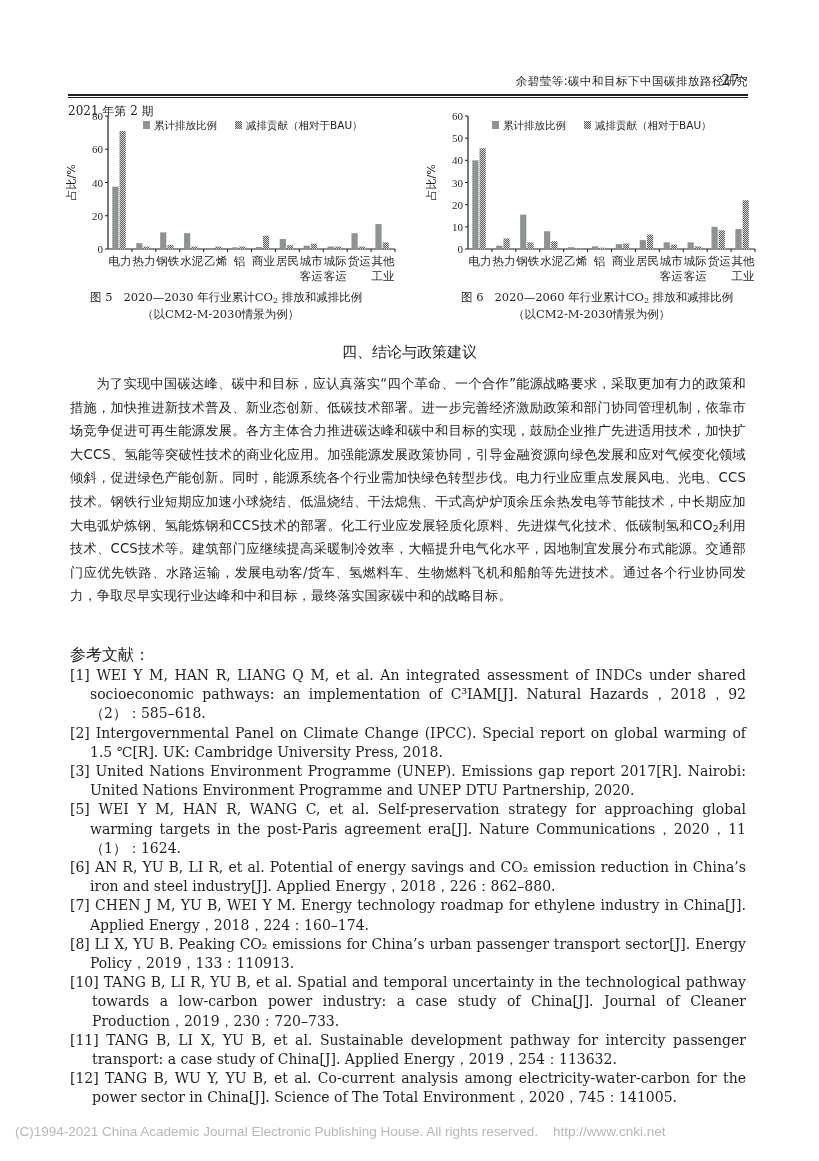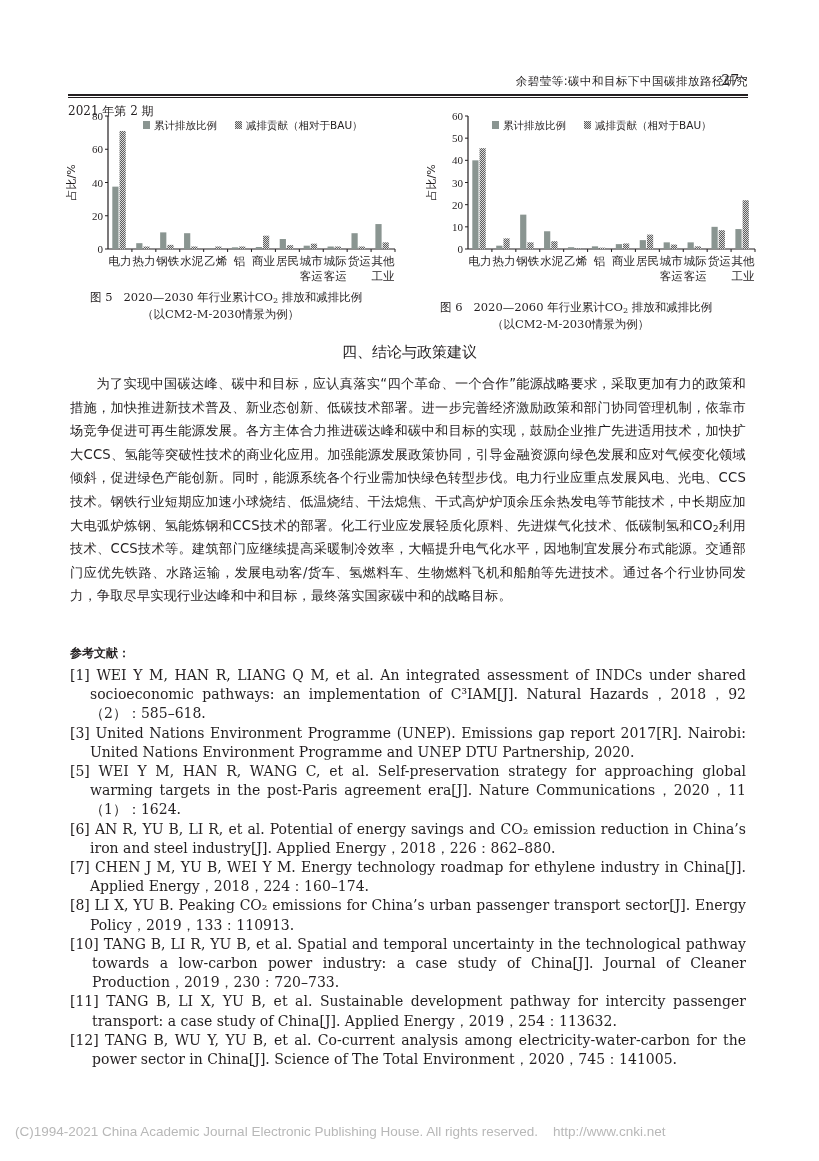--- a/index.html
+++ b/index.html
@@ -14,21 +14,21 @@
 
   .chart { position:absolute; }
   .chart svg { display:block; }
   .caption { position:absolute; font-size:11.5px; line-height:17px; }
   .caption .line2 { display:block; padding-left:52px; }
 
   .section-title { position:absolute; left:0; width:819px; top:343px; text-align:center;
                    font-family:"DejaVu Sans","Liberation Sans",sans-serif; font-size:15px; }
   .body-text { position:absolute; left:70px; top:372px; width:676px; font-size:13.2px; line-height:23.6px;
                text-align:justify; text-indent:2em; font-family:"DejaVu Sans","Liberation Sans",sans-serif; letter-spacing:0.2px; }
-  .refs-title { position:absolute; left:70px; top:645px; font-size:12px; font-weight:bold; font-family:"DejaVu Sans","Liberation Sans",sans-serif; }
+  .refs-title { position:absolute; left:70px; top:645px; font-size:16px; font-weight:normal; font-family:"DejaVu Sans","Liberation Sans",sans-serif; }
   .refs { position:absolute; left:70px; top:666px; width:676px; font-size:14px; line-height:19.2px; }
   .ref { padding-left:20px; text-indent:-20px; text-align:justify; margin:0; }
   .ref.wide { padding-left:22px; text-indent:-22px; }
   .footer { position:absolute; left:15px; top:1124px; font-size:13.5px; color:#b8b8b8; font-family:Liberation Sans, sans-serif; white-space:pre; }
   sub { font-size:70%; vertical-align:-2px; line-height:0; }
 </style>
 </head>
 <body>
 
 <div class="header">
@@ -199,32 +199,33 @@
       <rect x="322.6066666666667" y="95.23333333333333" width="6.218333333333334" height="48.766666666666666" fill="url(#hatch1)"></rect>
       <text x="323.0416666666667" y="160" text-anchor="middle" font-size="11.5" font-family="DejaVu Sans, sans-serif" fill="#231f20">其他</text>
       <text x="323.0416666666667" y="175" text-anchor="middle" font-size="11.5" font-family="DejaVu Sans, sans-serif" fill="#231f20">工业</text>
     </svg>
   </div>
 
 <div class="caption" style="left:90px; top:289px;">
   <span>图 5</span>&nbsp;&nbsp;&nbsp;<span>2020—2030 年行业累计CO</span><sub>2</sub><span> 排放和减排比例</span>
   <span class="line2">（以CM2-M-2030情景为例）</span>
 </div>
-<div class="caption" style="left:440px; top:289px;margin-top:10px;">
+<div class="caption" style="left:461px; top:289px;">
   <span>图 6</span>&nbsp;&nbsp;&nbsp;<span>2020—2060 年行业累计CO</span><sub>2</sub><span> 排放和减排比例</span>
   <span class="line2">（以CM2-M-2030情景为例）</span>
 </div>
 
 <div class="section-title">四、结论与政策建议</div>
 
 <p class="body-text" style="margin:0;"><span>为了实现中国碳达峰、碳中和目标，应认真落实“四个革命、一个合作”能源战略要求，采取更加有力的政策和措施，加快推进新技术普及、新业态创新、低碳技术部署。进一步完善经济激励政策和部门协同管理机制，依靠市场竞争促进可再生能源发展。各方主体合力推进碳达峰和碳中和目标的实现，鼓励企业推广先进适用技术，加快扩大CCS、氢能等突破性技术的商业化应用。加强能源发展政策协同，引导金融资源向绿色发展和应对气候变化领域倾斜，促进绿色产能创新。同时，能源系统各个行业需加快绿色转型步伐。电力行业应重点发展风电、光电、CCS技术。钢铁行业短期应加速小球烧结、低温烧结、干法熄焦、干式高炉炉顶余压余热发电等节能技术，中长期应加大电弧炉炼钢、氢能炼钢和CCS技术的部署。化工行业应发展轻质化原料、先进煤气化技术、低碳制氢和CO</span><sub>2</sub><span>利用技术、CCS技术等。建筑部门应继续提高采暖制冷效率，大幅提升电气化水平，因地制宜发展分布式能源。交通部门应优先铁路、水路运输，发展电动客/货车、氢燃料车、生物燃料飞机和船舶等先进技术。通过各个行业协同发力，争取尽早实现行业达峰和中和目标，最终落实国家碳中和的战略目标。</span></p>
 
 <div class="refs-title">参考文献：</div>
 <div class="refs">
   <p class="ref">[1] WEI Y M, HAN R, LIANG Q M, et al. An integrated assessment of INDCs under shared socioeconomic pathways: an implementation of C³IAM[J]. Natural Hazards，2018，92（2）：585–618.</p>
+  <p class="ref">[2] Intergovernmental Panel on Climate Change (IPCC). Special report on global warming of 1.5 ℃[R]. UK: Cambridge University Press, 2018.</p>
   <p class="ref">[3] United Nations Environment Programme (UNEP). Emissions gap report 2017[R]. Nairobi: United Nations Environment Programme and UNEP DTU Partnership, 2020.</p>
   <p class="ref">[5] WEI Y M, HAN R, WANG C, et al. Self-preservation strategy for approaching global warming targets in the post-Paris agreement era[J]. Nature Communications，2020，11（1）：1624.</p>
   <p class="ref">[6] AN R, YU B, LI R, et al. Potential of energy savings and CO₂ emission reduction in China’s iron and steel industry[J]. Applied Energy，2018，226：862–880.</p>
   <p class="ref">[7] CHEN J M, YU B, WEI Y M. Energy technology roadmap for ethylene industry in China[J]. Applied Energy，2018，224：160–174.</p>
   <p class="ref">[8] LI X, YU B. Peaking CO₂ emissions for China’s urban passenger transport sector[J]. Energy Policy，2019，133：110913.</p>
   <p class="ref wide">[10] TANG B, LI R, YU B, et al. Spatial and temporal uncertainty in the technological pathway towards a low-carbon power industry: a case study of China[J]. Journal of Cleaner Production，2019，230：720–733.</p>
   <p class="ref wide">[11] TANG B, LI X, YU B, et al. Sustainable development pathway for intercity passenger transport: a case study of China[J]. Applied Energy，2019，254：113632.</p>
   <p class="ref wide">[12] TANG B, WU Y, YU B, et al. Co-current analysis among electricity-water-carbon for the power sector in China[J]. Science of The Total Environment，2020，745：141005.</p>
 </div>
 

